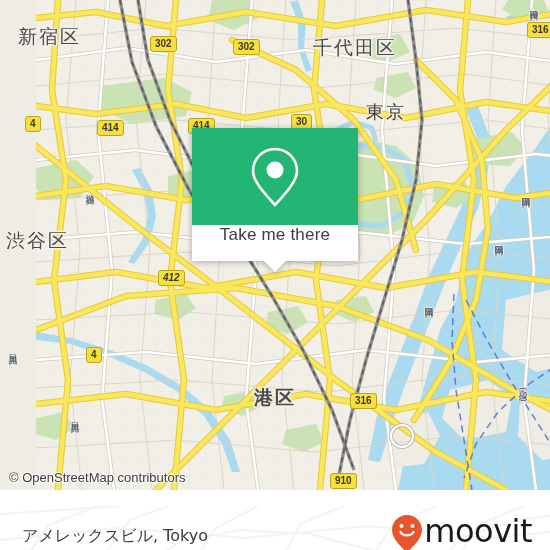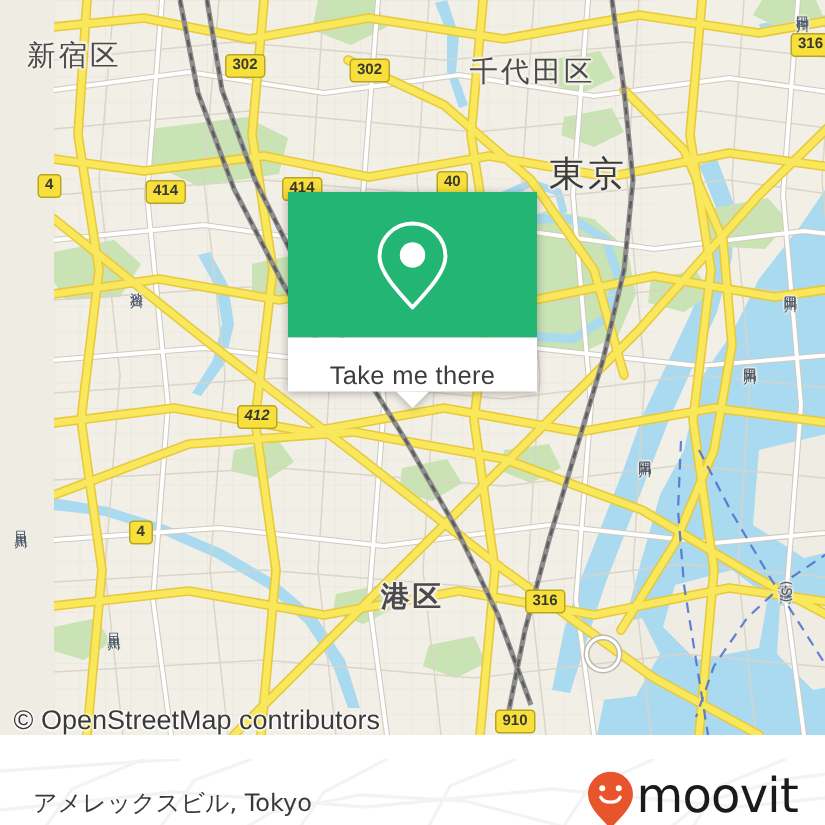--- a/index.html
+++ b/index.html
@@ -42,21 +42,21 @@
     color: #4a4a4a;
     letter-spacing: 2px;
     text-shadow:
       1.5px 0 1px #f4f1ea, -1.5px 0 1px #f4f1ea,
       0 1.5px 1px #f4f1ea, 0 -1.5px 1px #f4f1ea,
       1px 1px 1px #f4f1ea, -1px -1px 1px #f4f1ea,
       1px -1px 1px #f4f1ea, -1px 1px 1px #f4f1ea;
   }
   .city {
     font-family: "DejaVu Sans", sans-serif;
-    font-size: 24px;
+    font-size: 18px;
     color: #3c3c3c;
     letter-spacing: 2px;
     text-shadow:
       1.5px 0 1px #f4f1ea, -1.5px 0 1px #f4f1ea,
       0 1.5px 1px #f4f1ea, 0 -1.5px 1px #f4f1ea;
   }
   .river {
     font-family: "DejaVu Sans", sans-serif;
     font-size: 9px;
     color: #4e5a6a;
@@ -81,21 +81,21 @@
     text-align: center;
     box-sizing: content-box;
   }
 
   
   #attribution {
     position: absolute;
     left: 9px;
     top: 470px;
     font-family: "Liberation Sans", sans-serif;
-    font-size: 18px;
+    font-size: 13px;
     color: #3a3a3a;
     text-shadow:
       1px 0 1px rgba(255,255,255,.95), -1px 0 1px rgba(255,255,255,.95),
       0 1px 1px rgba(255,255,255,.95), 0 -1px 1px rgba(255,255,255,.95);
   }
 
   
   #callout {
     position: absolute;
     left: 192px;
@@ -107,21 +107,21 @@
     height: 97px;
     background: #22b573;
     display: flex;
     align-items: center;
     justify-content: center;
   }
   #callout-body {
     height: 36px;
     background: #ffffff;
     display: flex;
-    align-items: flex-end;
+    align-items: flex-start;
     justify-content: center;
   }
   #callout-label {
     font-family: "Liberation Sans", sans-serif;
     font-size: 17px;
     color: #3d3d3d;
     letter-spacing: .2px;
   }
   #callout-tail {
     width: 0; height: 0;
@@ -348,38 +348,39 @@
       </g>
 
       <g fill="none" stroke="#bdb8ac" stroke-width="4">
         <circle cx="366" cy="436" r="11"></circle>
       </g>
       <circle cx="366" cy="436" r="11" fill="none" stroke="#ffffff" stroke-width="2"></circle>
     </svg>
 
     <div class="lbl district" style="left:18px;  top:24px;">新宿区</div>
     <div class="lbl district" style="left:313px; top:35px;">千代田区</div>
+    <div class="lbl district" style="left:6px;   top:228px;">渋谷区</div>
     <div class="lbl district" style="left:254px; top:385px;font-weight:bold;">港区</div>
     <div class="lbl city" style="left:366px; top:100px;">東京</div>
 
     <div class="lbl river" style="left:527px; top:3px;">神田川</div>
     <div class="lbl river" style="left:83px;  top:187px;">渋谷川</div>
     <div class="lbl river" style="left:6px;   top:347px;">目黒川</div>
     <div class="lbl river" style="left:68px;  top:415px;">目黒川</div>
     <div class="lbl river" style="left:519px; top:190px;">隅田川</div>
     <div class="lbl river" style="left:492px; top:238px;">隅田川</div>
     <div class="lbl river" style="left:422px; top:300px;">隅田川</div>
     <div class="lbl river" style="left:516px; top:382px;">東京湾運河(S)</div>
 
     <div class="shield" style="left:150px; top:36px;">302</div>
     <div class="shield" style="left:233px; top:39px;">302</div>
     <div class="shield" style="left:25px;  top:116px;">4</div>
     <div class="shield" style="left:97px;  top:120px;">414</div>
     <div class="shield" style="left:188px; top:118px;">414</div>
-    <div class="shield" style="left:291px; top:114px;">40</div>
+    <div class="shield" style="left:291px; top:114px;">30</div>
     <div class="shield" style="left:527px; top:22px;">316</div>
     <div class="shield" style="left:158px; top:270px;font-style:italic;">412</div>
     <div class="shield" style="left:86px;  top:347px;">4</div>
     <div class="shield" style="left:350px; top:393px;">316</div>
     <div class="shield" style="left:330px; top:473px;">910</div>
 
     <div id="attribution">© OpenStreetMap contributors</div>
 
     <div id="callout">
       <div id="callout-head">

